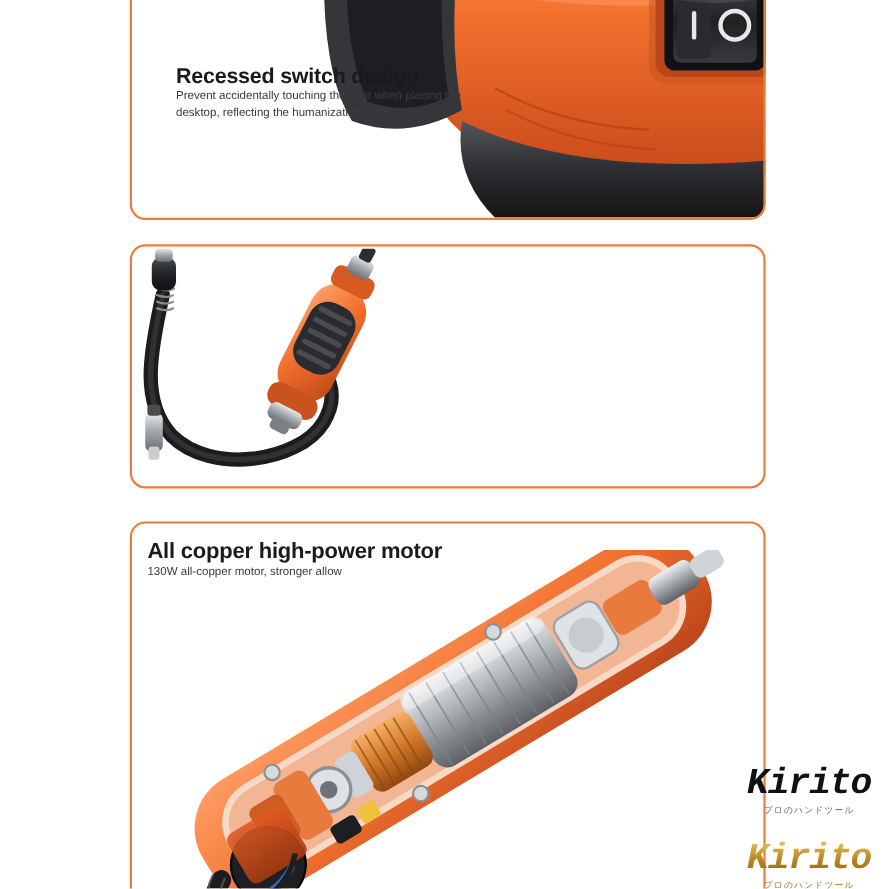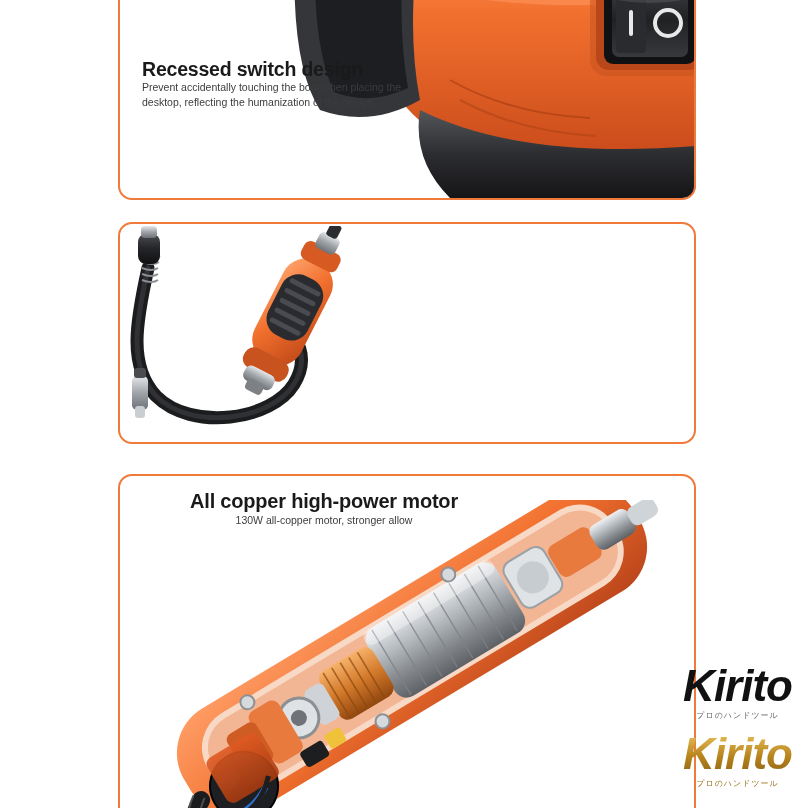--- a/index.html
+++ b/index.html
@@ -21,45 +21,46 @@
 
   
   .headline{
     font-size:19.5px;font-weight:bold;color:#1a1a1a;letter-spacing:-.2px;
     line-height:1.15;
   }
   .subtext{
     font-size:10.5px;color:#3c3c3c;line-height:1.35;margin-top:0;
   }
 
-  .p1-text{position:absolute;left:142px;top:58px;width:270px;z-index:6;}
+  .p1-text{position:absolute;left:160px;top:58px;width:270px;z-index:6;}
 
   
   .panel2{
     position:absolute;left:118px;top:222px;width:578px;height:222px;
     border:2px solid #f07a3a;border-radius:14px;box-sizing:border-box;
   }
   .p2-text{position:absolute;left:420px;top:292px;width:256px;z-index:6;}
 
   
   .panel3{
     position:absolute;left:118px;top:474px;width:578px;height:360px;
     border:2px solid #f07a3a;border-radius:14px;box-sizing:border-box;
   }
-  .p3-text{position:absolute;left:134px;top:490px;width:380px;z-index:6;text-align:center;}
+  .p3-text{position:absolute;left:134px;top:490px;width:380px;z-index:6;}
   .p3-head{font-size:20px;}
 
   
   .logo-wrap{position:absolute;right:16px;}
   .logo1{top:664px;}
   .logo2{top:732px;}
   .logo-main{
-    font-family:Liberation Sans, sans-serif;
-    font-size:44px;font-weight:bold;font-style:italic;letter-spacing:-1px;
+    font-family:Liberation Mono, monospace;
+    font-size:33px;font-weight:bold;font-style:italic;letter-spacing:-1px;
     line-height:1;
+    margin-top:32px;
   }
   .logo-main.black{color:#111;}
   .logo-main.gold{
     color:#c8962a;
     background:linear-gradient(180deg,#e8c25d 0%,#b8841d 55%,#8e6412 100%);
     -webkit-background-clip:text;background-clip:text;-webkit-text-fill-color:transparent;
   }
   .logo-sub{
     font-size:8px;color:#666;letter-spacing:1px;text-align:center;margin-top:2px;
   }

